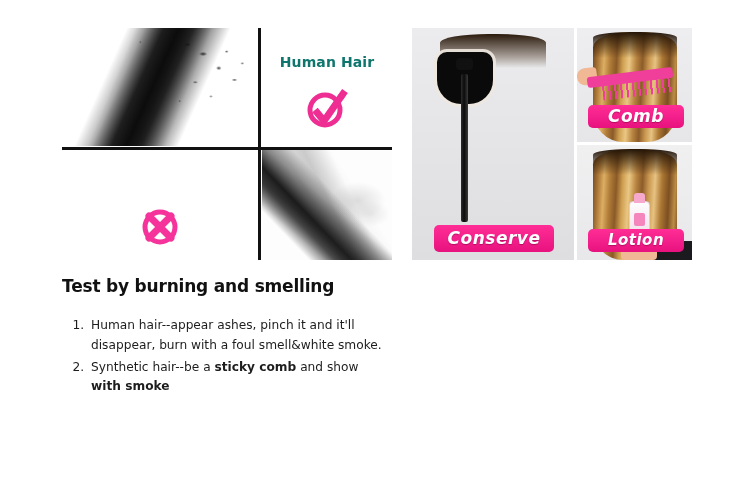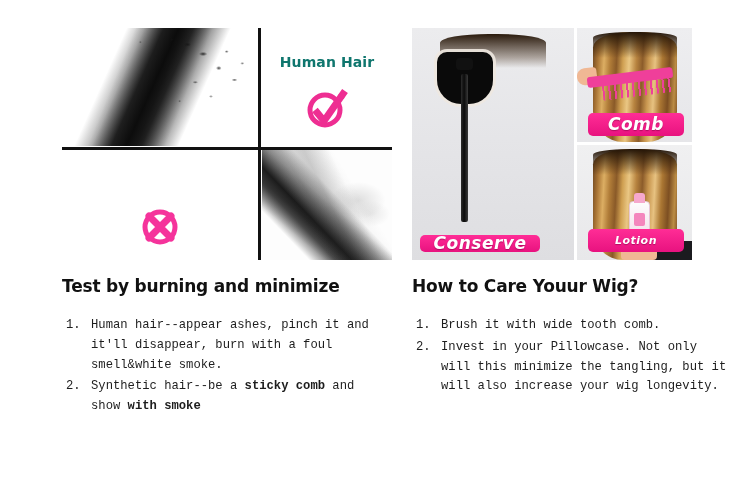--- a/index.html
+++ b/index.html
@@ -319,33 +319,33 @@
     font-style: italic;
     text-align: center;
     line-height: 1;
     display: flex;
     align-items: center;
     justify-content: center;
     letter-spacing: .5px;
     text-shadow: 0 1px 1px rgba(120,0,60,.5);
   }
   .ribbon-conserve {
-    left: 8px; bottom: 8px;
-    width: 120px; height: 17px;
+    left: 22px; bottom: 8px;
+    width: 120px; height: 27px;
     font-size: 17px;
   }
   .ribbon-comb {
-    left: 176px; top: 85px;
+    left: 176px; top: 77px;
     width: 96px; height: 23px;
     font-size: 17px;
   }
   .ribbon-lotion {
     left: 176px; bottom: 8px;
     width: 96px; height: 23px;
-    font-size: 11px;
+    font-size: 15px;
     font-style: italic;
   }
 
   
   .text-block {
     position: absolute;
     left: 62px;
     top: 276px;
     width: 320px;
   }
@@ -365,21 +365,20 @@
     padding: 0 0 0 26px;
     list-style: decimal;
     font-family: "DejaVu Sans", sans-serif;
     font-size: 12.2px;
     line-height: 1.62;
     color: #1d1d1d;
   }
   ol.points li {
     margin-bottom: 2px;
     padding-left: 3px;
-    font-family: Liberation Mono, monospace;
   }
   ol.points b { font-weight: 700; }
 </style>
 </head>
 <body>
 
 <div class="page">
 
   <div class="col col-left">
 
@@ -414,21 +413,21 @@
           <div class="photo smoke-synth"></div>
         </div>
 
         <div class="rule-v-top"></div>
         <div class="rule-h-mid"></div>
         <div class="rule-v-bot"></div>
       </div>
     </div>
 
     <div class="text-block">
-      <h2 class="section-title">Test by burning and minimize</h2>
+      <h2 class="section-title">Test by burning and smelling</h2>
       <ol class="points">
         <li>Human hair--appear ashes, pinch it and it'll disappear, burn with a foul smell&amp;white smoke.</li>
         <li>Synthetic hair--be a <b>sticky comb</b> and show <b>with smoke</b></li>
       </ol>
     </div>
   </div>
 
   <div class="col col-right">
 
     <div class="care-figure">
@@ -451,22 +450,15 @@
         <div class="wig wig-side wig-lotion-hair"></div>
         <div class="lotion-sleeve"></div>
         <div class="lotion-hand"></div>
         <div class="lotion-bottle"></div>
       </div>
 
       <div class="ribbon ribbon-comb">Comb</div>
       <div class="ribbon ribbon-lotion">Lotion</div>
     </div>
 
-    <div class="text-block">
-      <h2 class="section-title">How to Care Youur Wig?</h2>
-      <ol class="points">
-        <li>Brush it with wide tooth comb.</li>
-        <li>Invest in your Pillowcase. Not only will this minimize the tangling, but it will also increase your wig longevity.</li>
-      </ol>
-    </div>
   </div>
 
 </div>
 
 </body></html>

